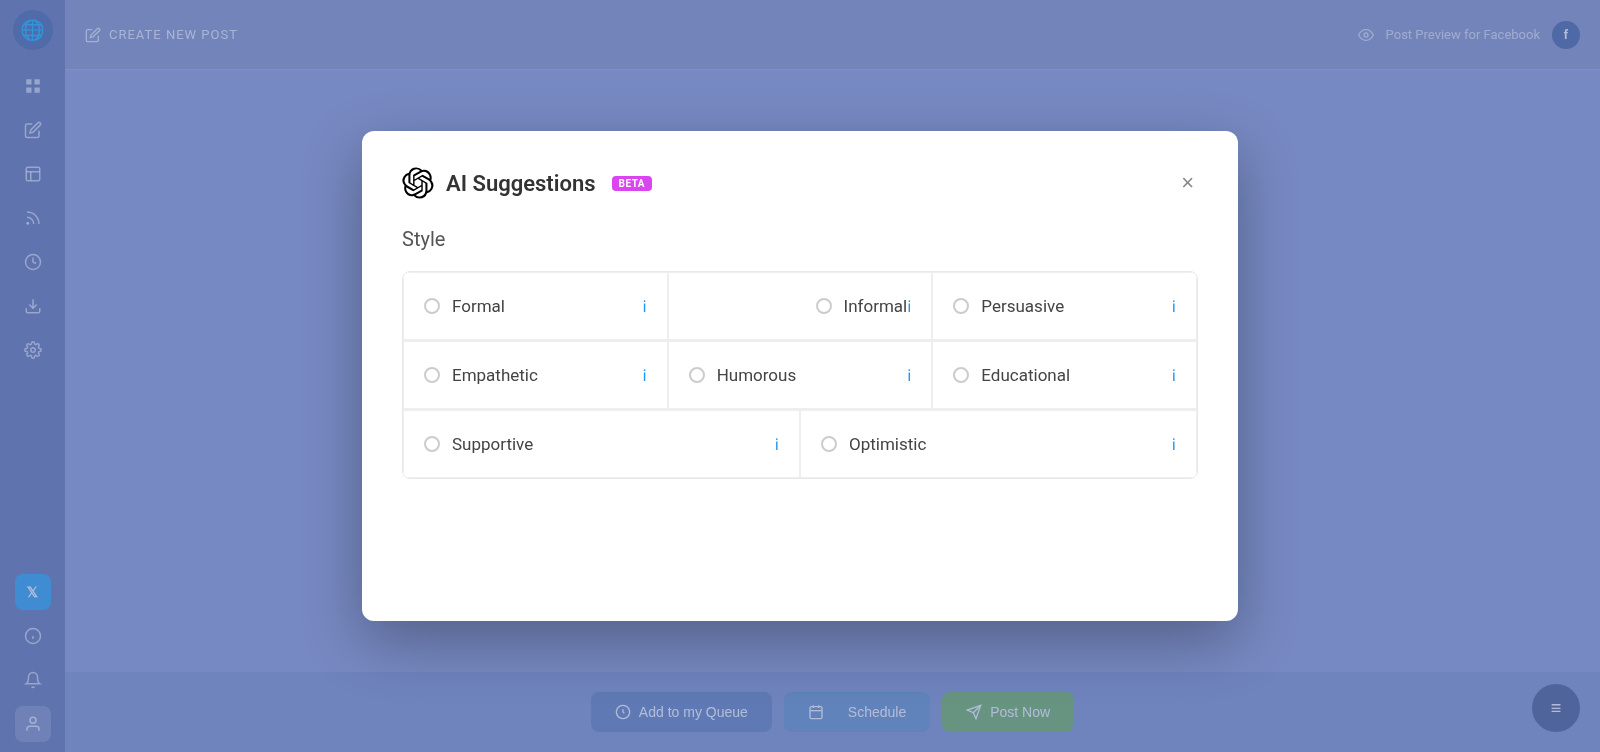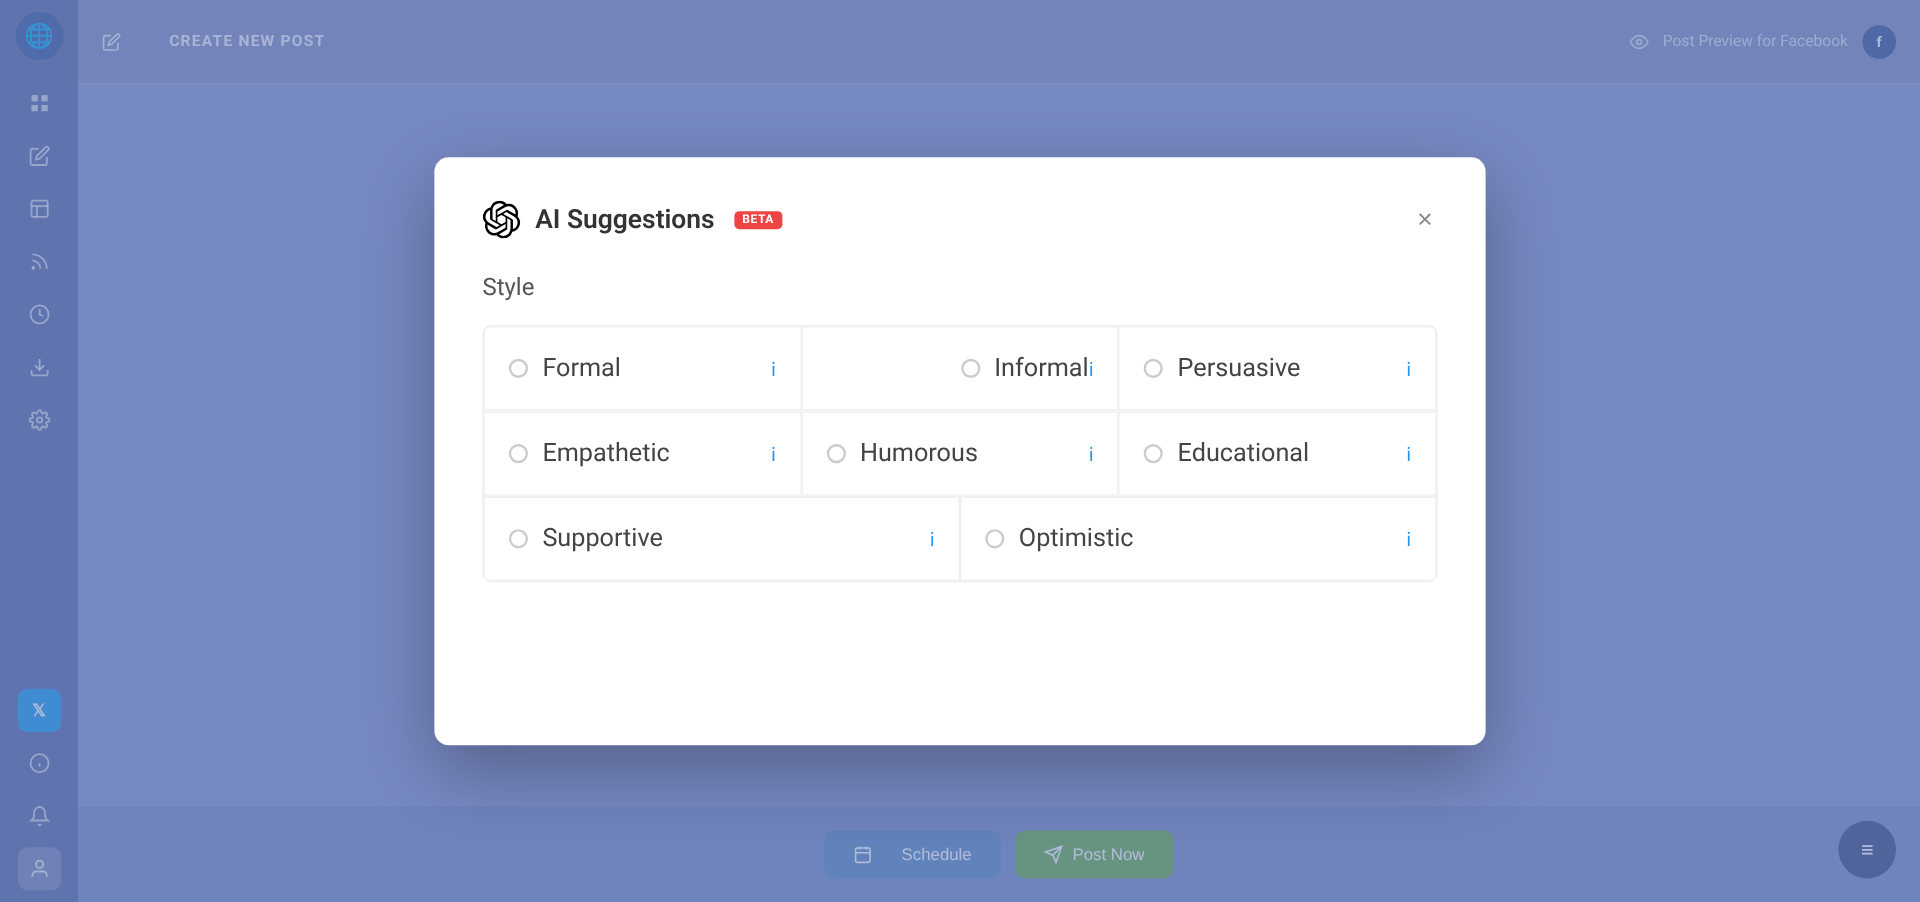--- a/index.html
+++ b/index.html
@@ -186,21 +186,21 @@
       gap: 12px;
     }
 
     .modal-title {
       font-size: 22px;
       font-weight: 600;
       color: #333;
     }
 
     .beta-badge {
-      background: #ef4444;
+      background: #d946ef;
       color: white;
       font-size: 10px;
       font-weight: 700;
       padding: 2px 7px;
       border-radius: 4px;
       letter-spacing: 0.5px;
       margin-left: 4px;
     }
 
     .close-btn {
@@ -239,21 +239,21 @@
 
     .radio-btn {
       width: 16px;
       height: 16px;
       border: 2px solid #ccc;
       border-radius: 50%;
       flex-shrink: 0;
     }
 
     .style-label {
-      font-size: 21px;
+      font-size: 17px;
       color: #444;
     }
 
     .info-icon {
       color: #2196F3;
       font-size: 16px;
       cursor: pointer;
     }
 
     
@@ -379,33 +379,40 @@
       </div>
     </div>
   </div>
 
   <div class="header">
     <div class="header-title">
       <svg width="16" height="16" viewBox="0 0 24 24" fill="none" stroke="rgba(255,255,255,0.8)" stroke-width="2">
           <path d="M11 4H4a2 2 0 0 0-2 2v14a2 2 0 0 0 2 2h14a2 2 0 0 0 2-2v-7"></path>
           <path d="M18.5 2.5a2.121 2.121 0 0 1 3 3L12 15l-4 1 1-4 9.5-9.5z"></path>
         </svg>
-      <span style="color:rgba(255,255,255,0.85);font-size:13px;letter-spacing:1px;font-weight:700;margin-left:32px;">CREATE NEW POST</span>
+      <span style="color:rgba(255,255,255,0.85);font-size:13px;letter-spacing:1px;font-weight:400;">CREATE NEW POST</span>
     </div>
     <div style="margin-left:auto;display:flex;align-items:center;gap:12px;color:rgba(255,255,255,0.7);font-size:13px;">
       <svg width="16" height="16" viewBox="0 0 24 24" fill="none" stroke="rgba(255,255,255,0.7)" stroke-width="2">
           <path d="M1 12s4-8 11-8 11 8 11 8-4 8-11 8-11-8-11-8z"></path>
           <circle cx="12" cy="12" r="3"></circle>
         </svg>
       <span>Post Preview for Facebook</span>
       <div style="width:28px;height:28px;background:#3b5998;border-radius:50%;display:flex;align-items:center;justify-content:center;color:white;font-size:12px;font-weight:700;">f</div>
     </div>
   </div>
 
   <div class="bottom-bar">
+    <button class="btn-queue">
+      <svg width="16" height="16" viewBox="0 0 24 24" fill="none" stroke="white" stroke-width="2">
+          <circle cx="12" cy="12" r="10"></circle>
+          <polyline points="12 8 12 12 14 14"></polyline>
+        </svg>
+      <span>Add to my Queue</span>
+    </button>
     <button class="btn-schedule">
       <svg width="16" height="16" viewBox="0 0 24 24" fill="none" stroke="white" stroke-width="2">
           <rect x="3" y="4" width="18" height="18" rx="2"></rect>
           <line x1="16" y1="2" x2="16" y2="6"></line>
           <line x1="8" y1="2" x2="8" y2="6"></line>
           <line x1="3" y1="10" x2="21" y2="10"></line>
         </svg>
       <span>Schedule</span>
     </button>
     <button class="btn-post">

